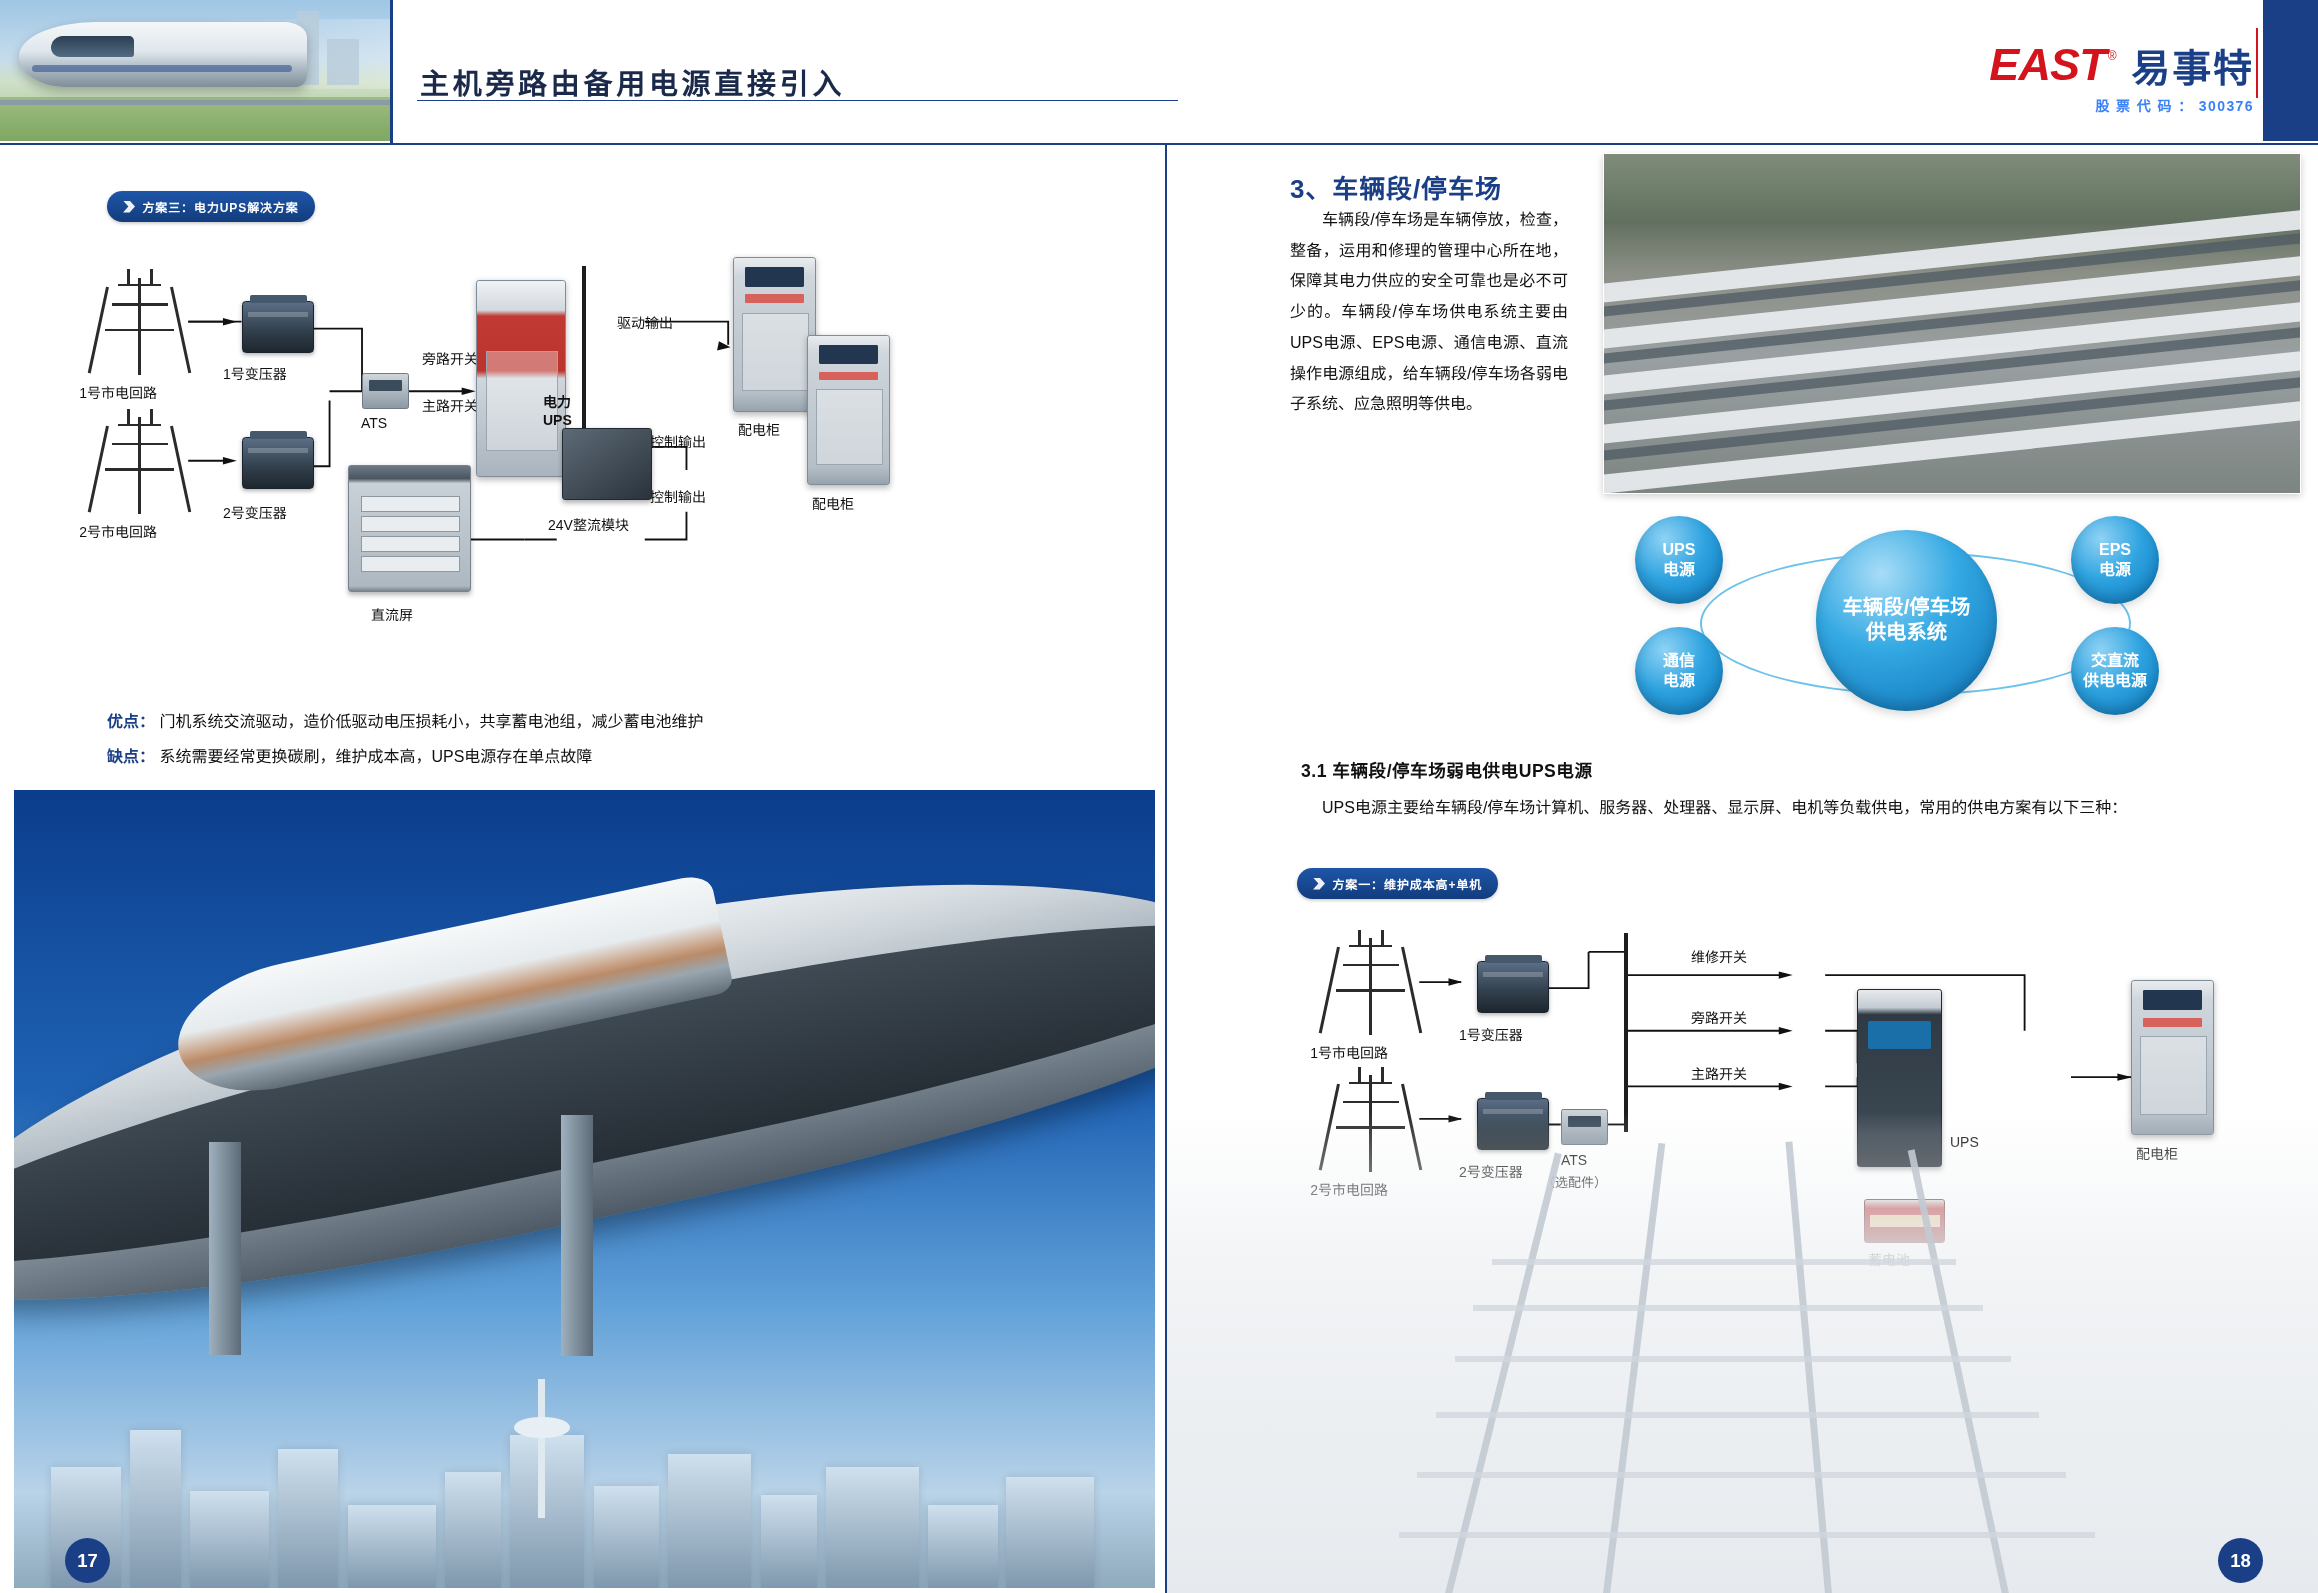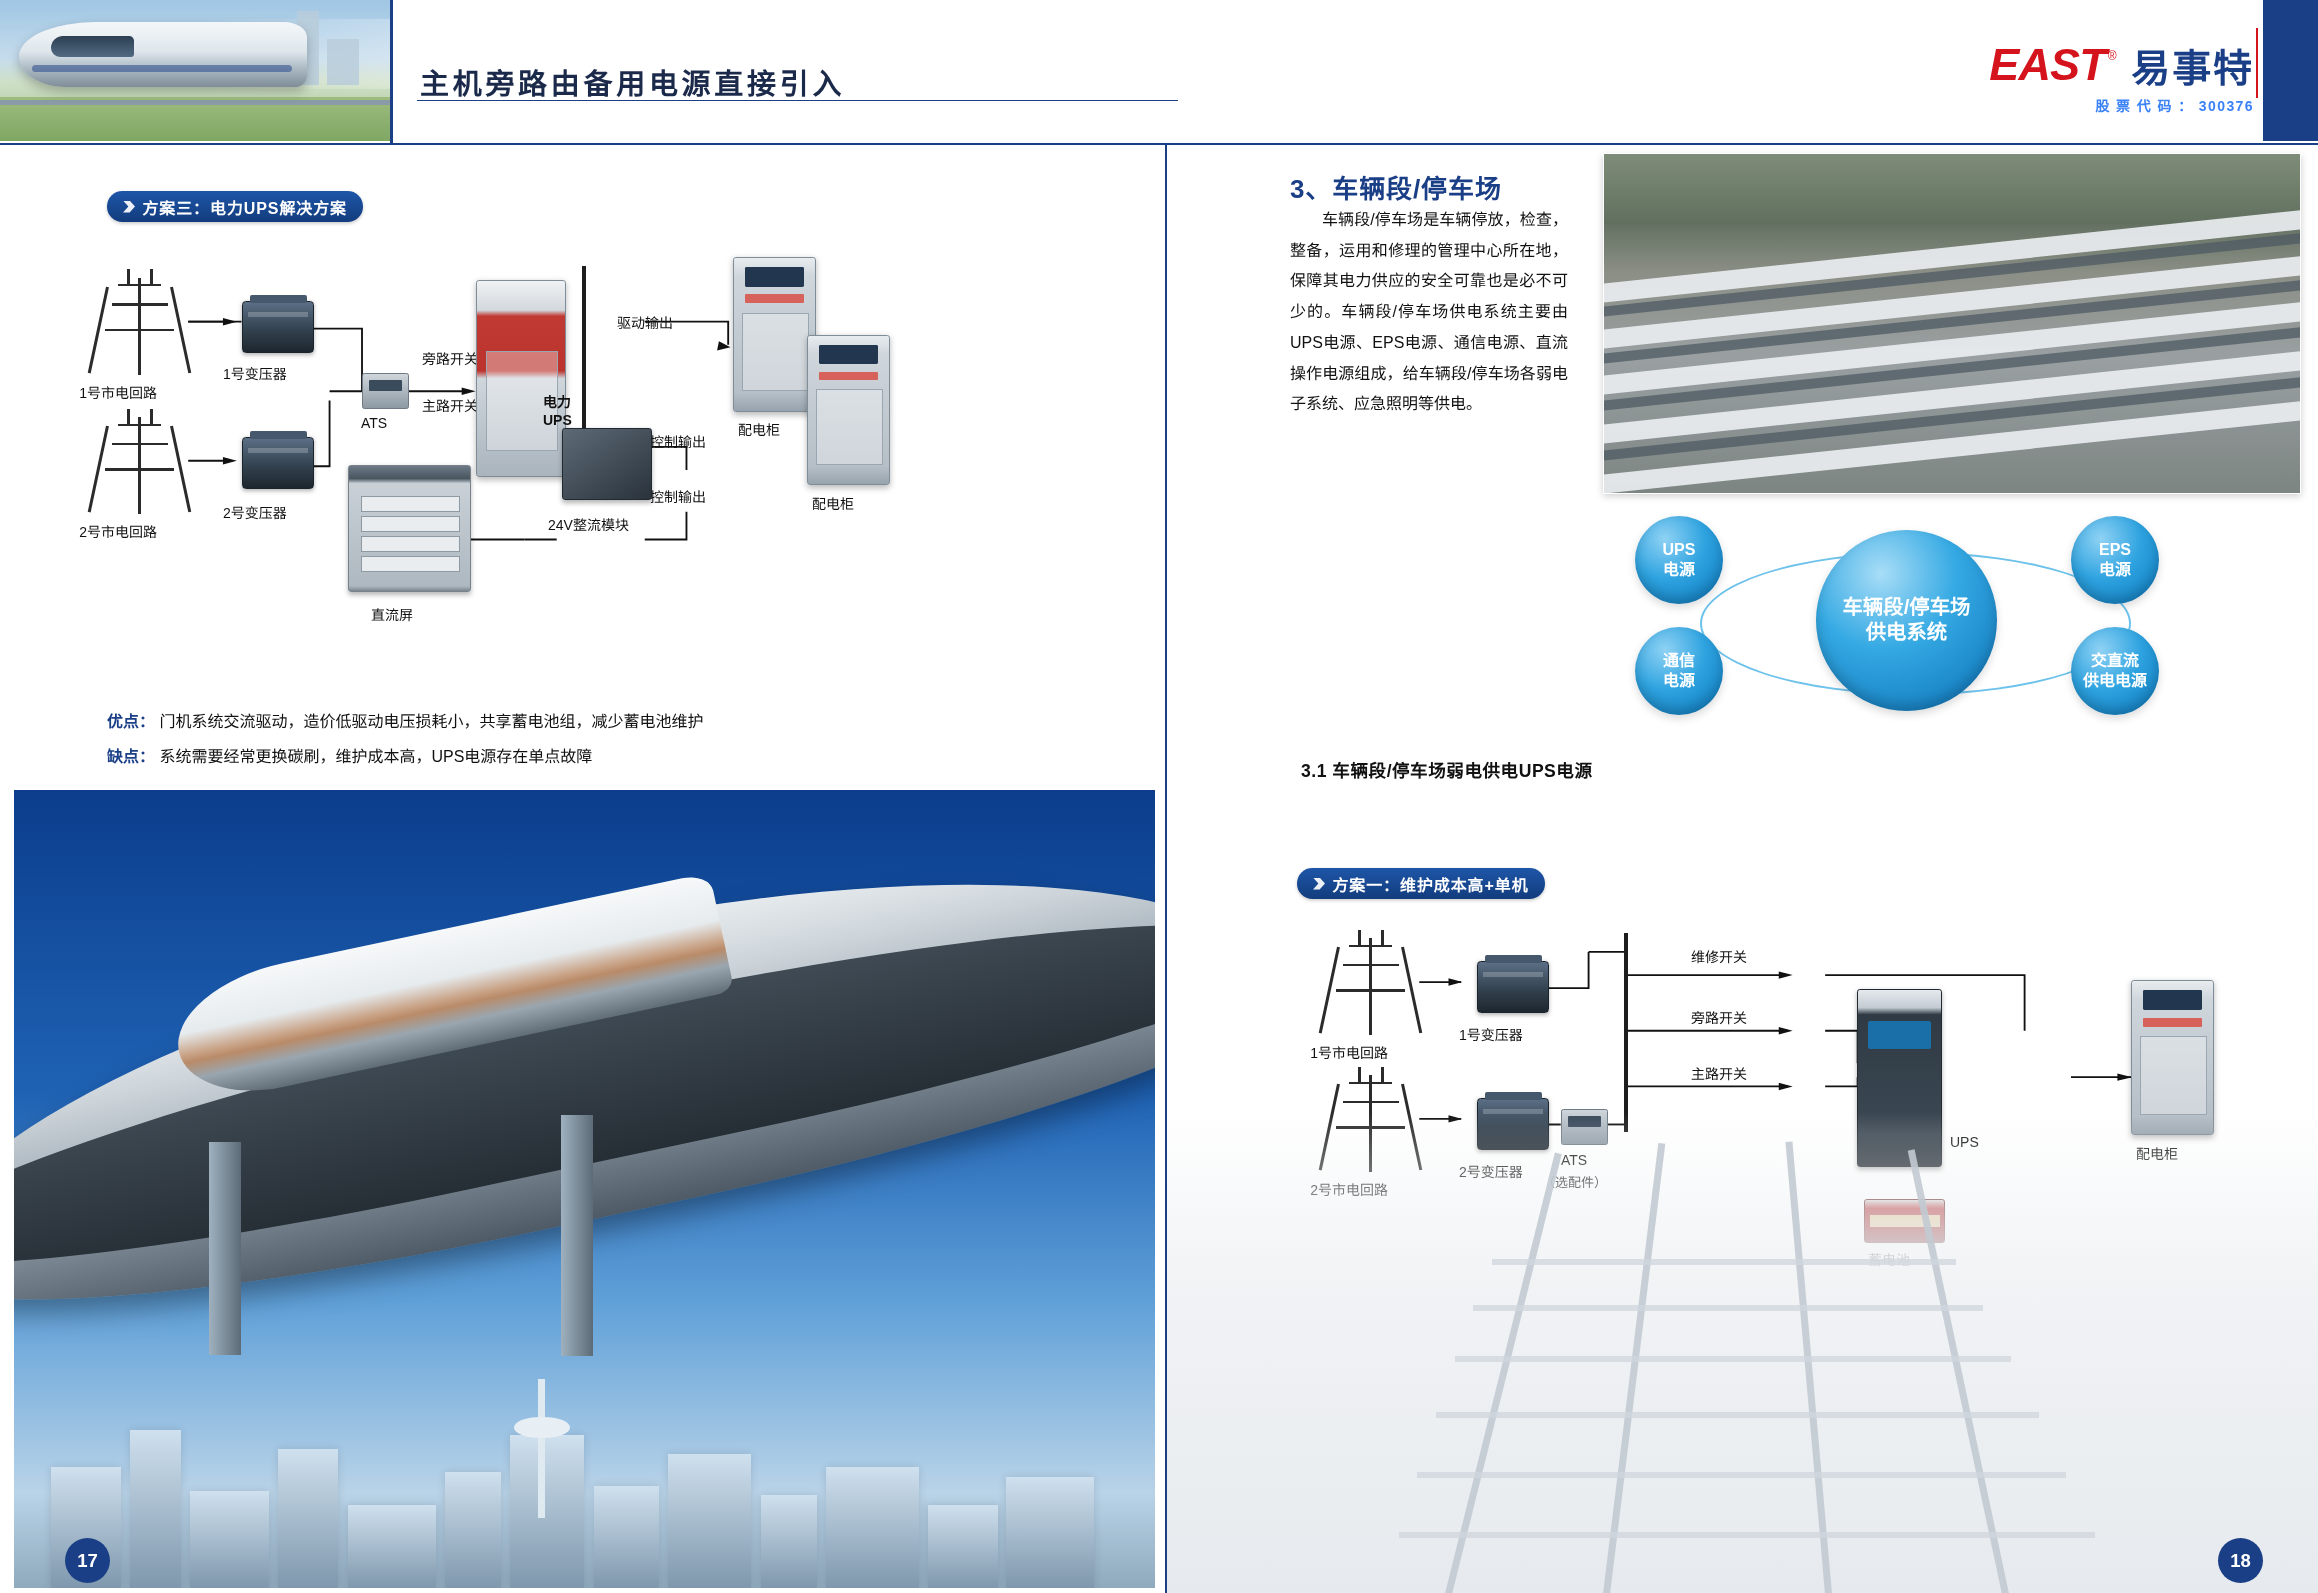--- a/index.html
+++ b/index.html
@@ -76,21 +76,21 @@
   
   .spine{position:absolute;left:1165px;top:145px;width:2.3px;height:1449px;background:#1b3f87;}
 
   
   .left-page{position:absolute;left:0;top:145px;width:1164px;height:1449px;}
 
   .tag{
     position:absolute;
     height:31px;border-radius:15.3px;
     background:linear-gradient(to bottom,#1e56a8,#123c7d);
-    color:#ffffff;font-size:16px;font-weight:bold;letter-spacing:0.9px;
+    color:#ffffff;font-size:12px;font-weight:bold;letter-spacing:0.9px;
     display:flex;align-items:center;padding:0 16px;white-space:nowrap;
     box-shadow:0 1.4px 3.7px rgba(0,0,0,.22);
   }
   .tag .bullets{
     display:inline-block;width:12px;height:12px;margin-right:7.4px;
     background:#ffffff;opacity:.92;
     clip-path:polygon(0 0,55% 0,100% 50%,55% 100%,0 100%,45% 50%);
   }
 
   .plan3-tag{left:107px;top:46px;}
@@ -522,20 +522,23 @@
         <span><span>交直流</span><br>
         <span>供电电源</span></span>
       </div>
       <div class="bub center">
         <span><span>车辆段/停车场</span><br>
         <span>供电系统</span></span>
       </div>
     </div>
 
     <div class="rp-h3">3.1  车辆段/停车场弱电供电UPS电源</div>
+    <div class="rp-p2">
+      <span class="indent">UPS电源主要给车辆段/停车场计算机、服务器、处理器、显示屏、电机等负载供电，常用的供电方案有以下三种：</span>
+    </div>
 
     <div class="tag plan1-tag">
       <span class="bullets"></span>
       <span>方案一：维护成本高+单机</span>
     </div>
 
     <div class="rdiag">
       <svg class="wires2" viewBox="0 0 2130 890">
         <g stroke="#111" stroke-width="4" fill="none">
           <path d="M255 125 H 345"></path>

